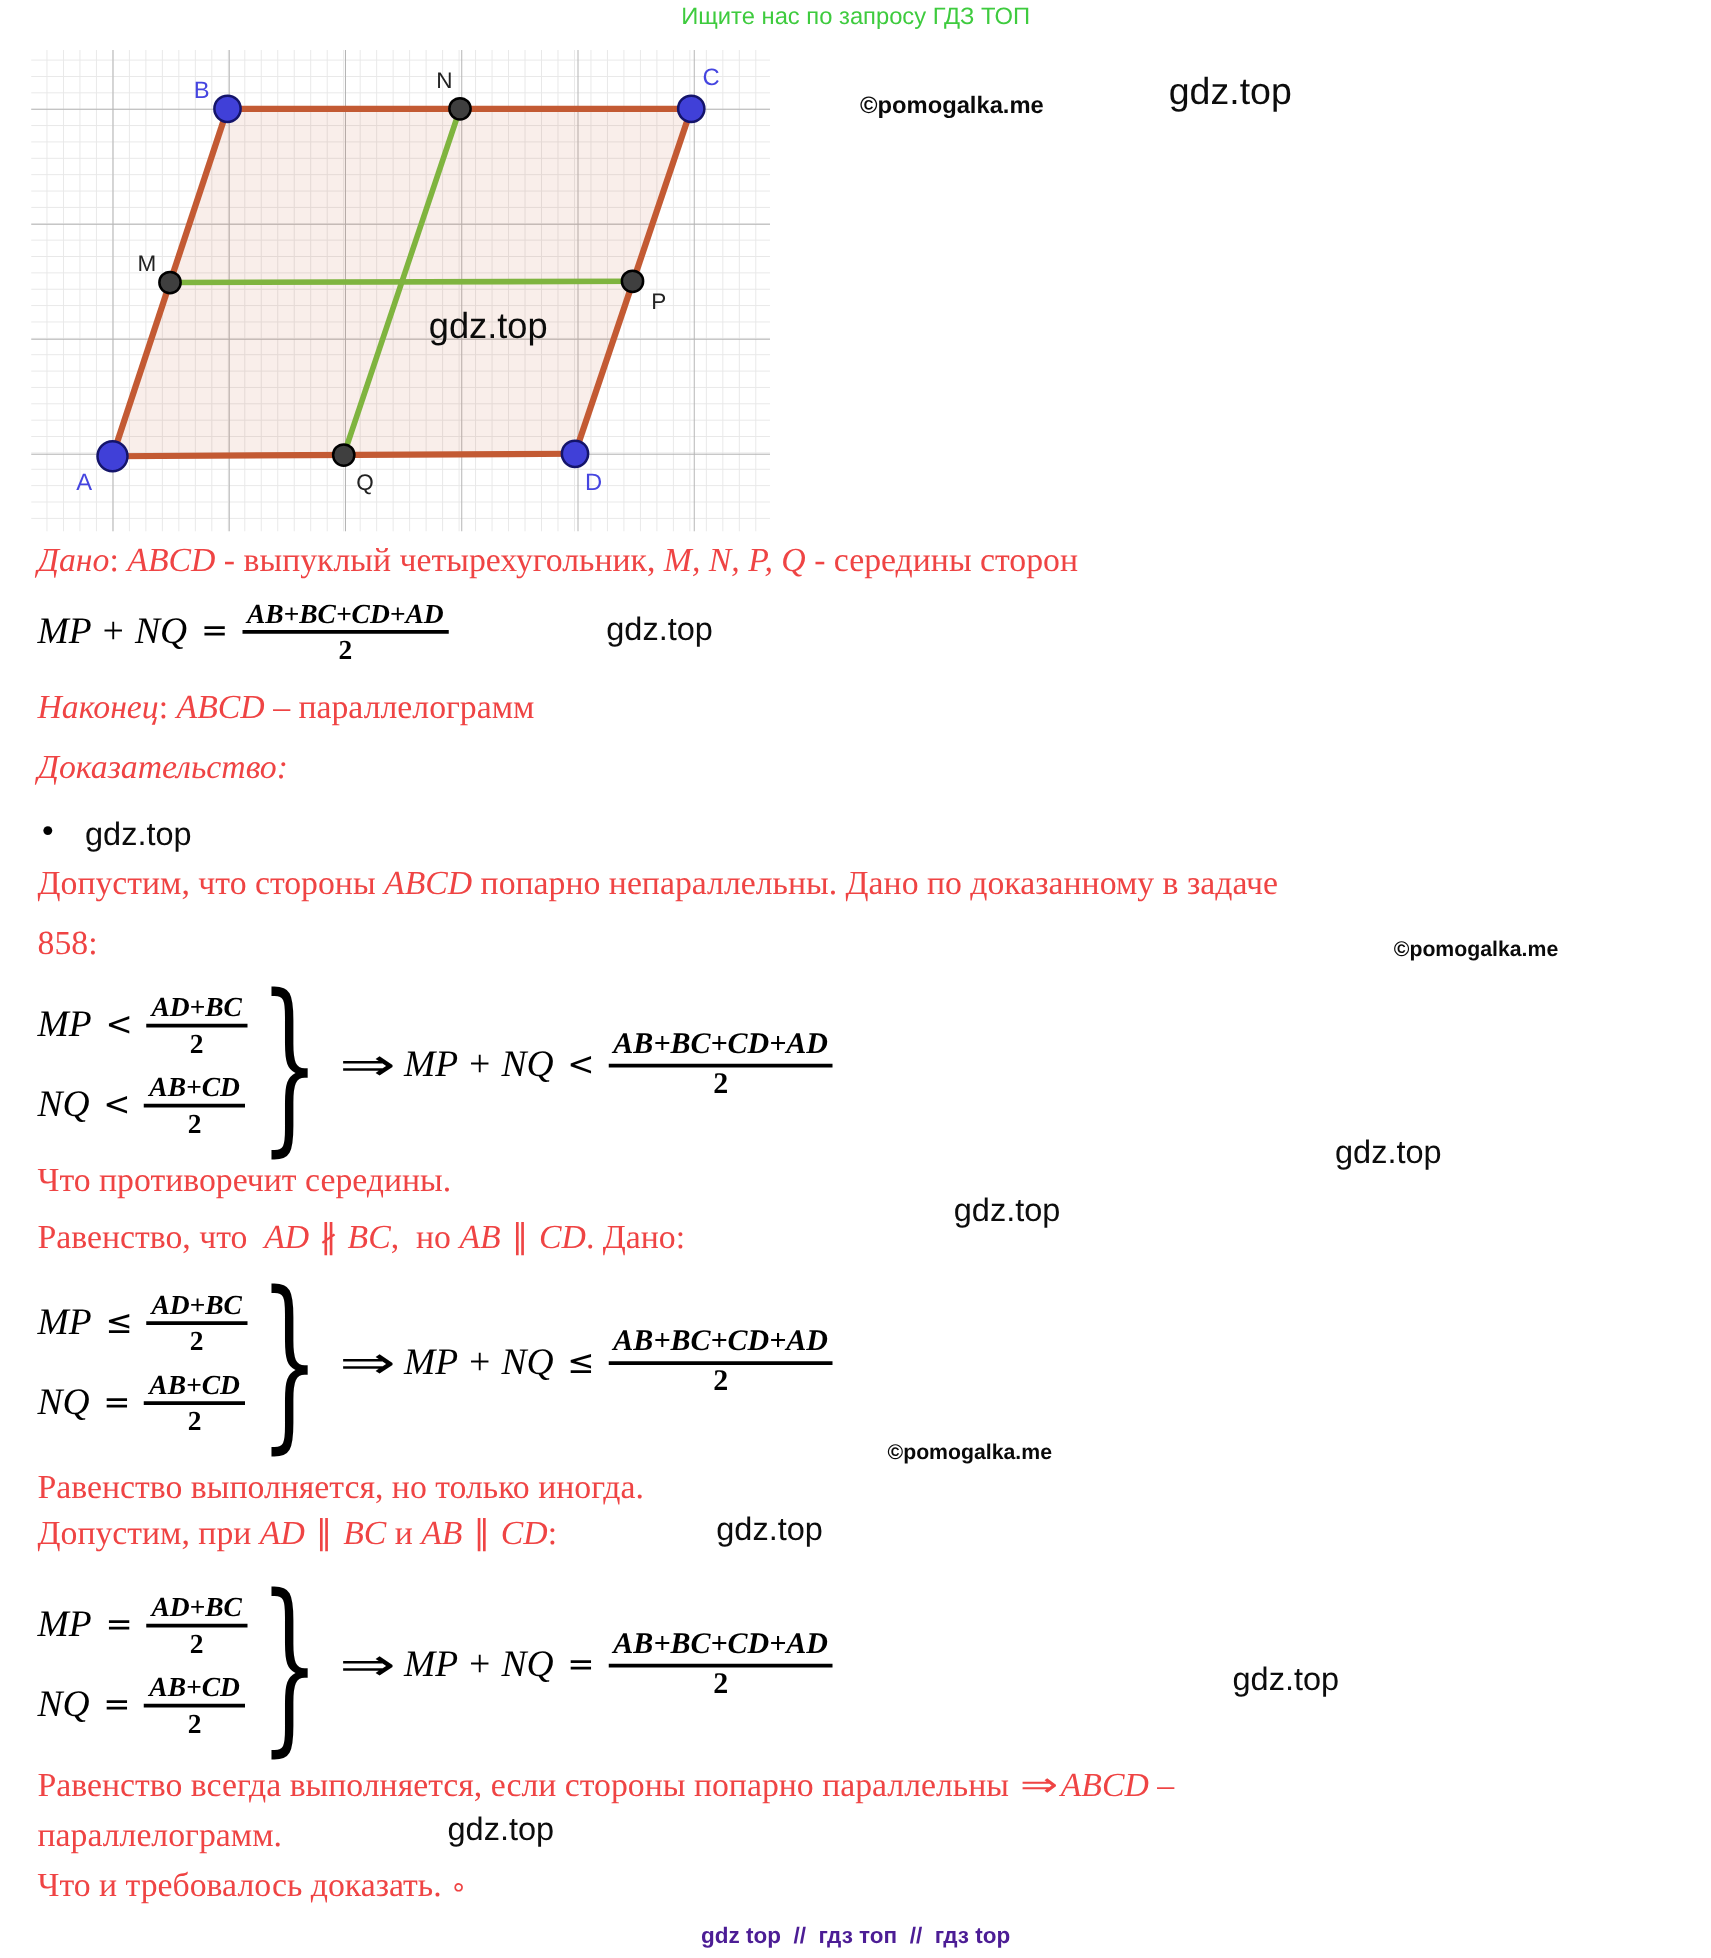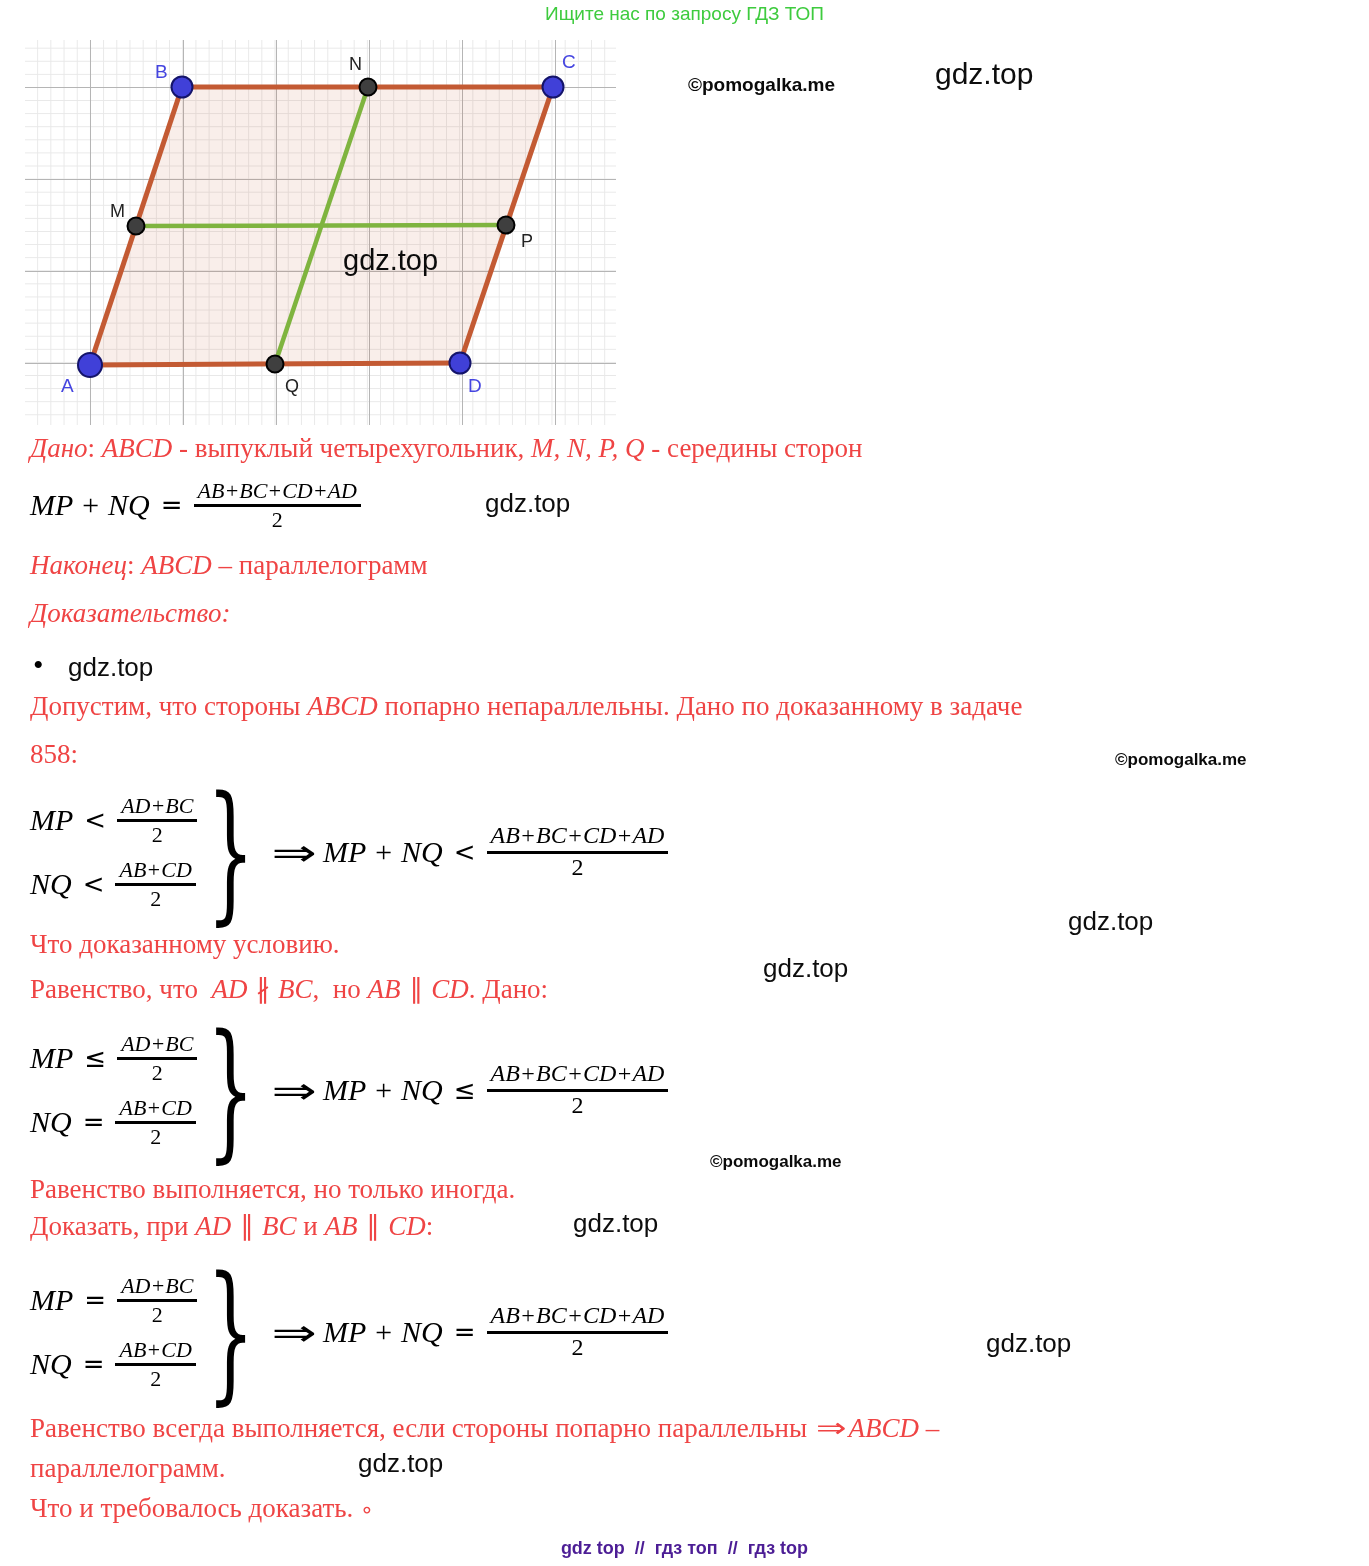--- a/index.html
+++ b/index.html
@@ -79,20 +79,21 @@
     font-style: italic;
     font-family: "Liberation Serif", serif;
   }
   .eq .rel { font-style: normal; font-family: "DejaVu Sans", sans-serif; font-size: 26px; }
   .frac {
     display: inline-flex;
     flex-direction: column;
     align-items: center;
     line-height: 1.15;
     font-size: 22px;
+    font-weight: bold;
   }
   .frac .num { border-bottom: 3px solid #000; padding: 0 4px 1px 4px; font-style: italic; }
   .frac .den { font-style: normal; }
   .system {
     position: absolute;
     display: flex;
     align-items: center;
     gap: 0;
   }
   .sys-col { display: flex; flex-direction: column; gap: 9px; }
@@ -213,21 +214,21 @@
     <span>MP + NQ</span>
     <span class="rel">&lt;</span>
     <span class="frac">
         <span class="num">AB+BC+CD+AD</span>
         <span class="den">2</span>
       </span>
   </span>
 </div>
 
 <div class="wm" style="left:1068px; top:906px;">gdz.top</div>
-<div class="line" style="left:30px; top:928px;">Что доказанному условию.</div>
+<div class="line" style="left:30px; top:928px;">Что противоречит середины.</div>
 
 <div class="wm" style="left:763px; top:953px;">gdz.top</div>
 <div class="line" style="left:30px; top:973px;"><span>Равенство, что  </span><span class="it">AD</span><span class="sym"> ∦ </span><span class="it">BC</span><span>,  но </span><span class="it">AB</span><span class="sym"> ∥ </span><span class="it">CD</span><span>. Дано:</span></div>
 
 <div class="system" style="left:30px; top:1026px;">
   <div class="sys-col">
     <span class="eq">
       <span>MP</span>
       <span class="rel">≤</span>
       <span class="frac">
@@ -252,21 +253,21 @@
     <span class="frac">
         <span class="num">AB+BC+CD+AD</span>
         <span class="den">2</span>
       </span>
   </span>
 </div>
 
 <div class="pomo" style="left:710px; top:1152px;">©pomogalka.me</div>
 <div class="line" style="left:30px; top:1173px;">Равенство выполняется, но только иногда.</div>
 
-<div class="line" style="left:30px; top:1210px;"><span>Доказать, при </span><span class="it">AD</span><span class="sym"> ∥ </span><span class="it">BC</span><span> и </span><span class="it">AB</span><span class="sym"> ∥ </span><span class="it">CD</span><span>:</span></div>
+<div class="line" style="left:30px; top:1210px;"><span>Допустим, при </span><span class="it">AD</span><span class="sym"> ∥ </span><span class="it">BC</span><span> и </span><span class="it">AB</span><span class="sym"> ∥ </span><span class="it">CD</span><span>:</span></div>
 <div class="wm" style="left:573px; top:1208px;">gdz.top</div>
 
 <div class="system" style="left:30px; top:1268px;">
   <div class="sys-col">
     <span class="eq">
       <span>MP</span>
       <span class="rel">=</span>
       <span class="frac">
           <span class="num">AD+BC</span>
           <span class="den">2</span>

